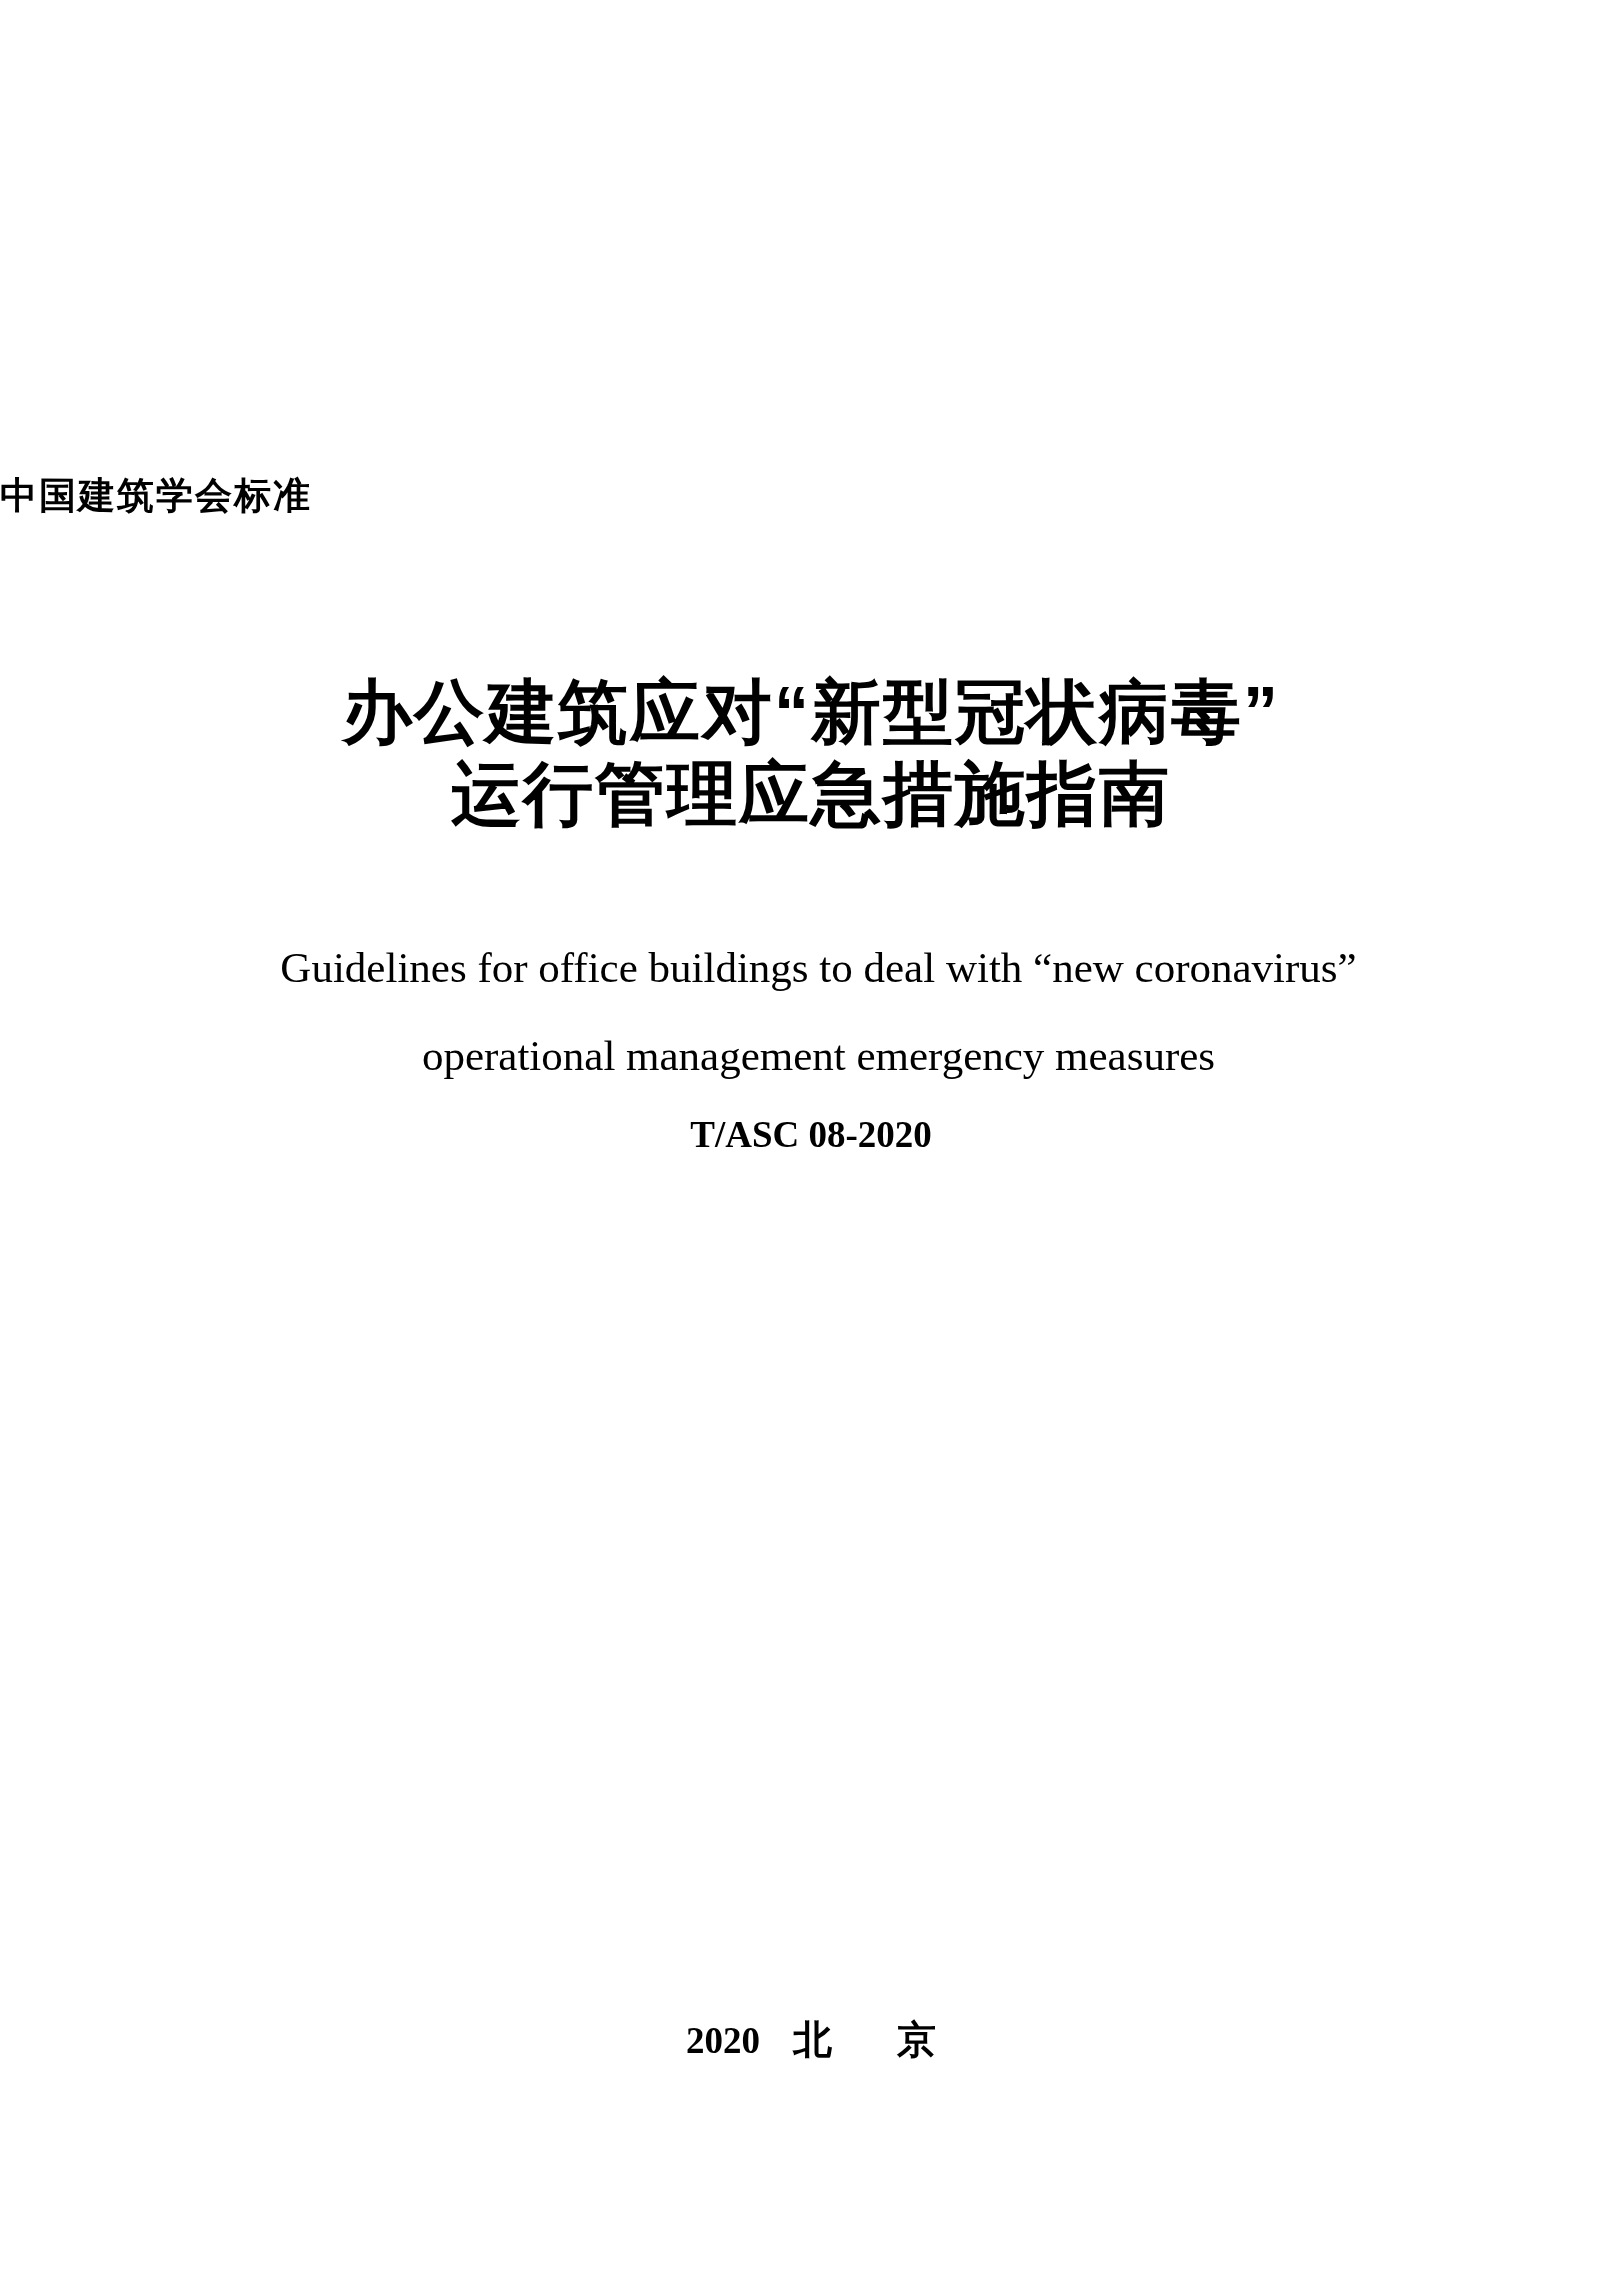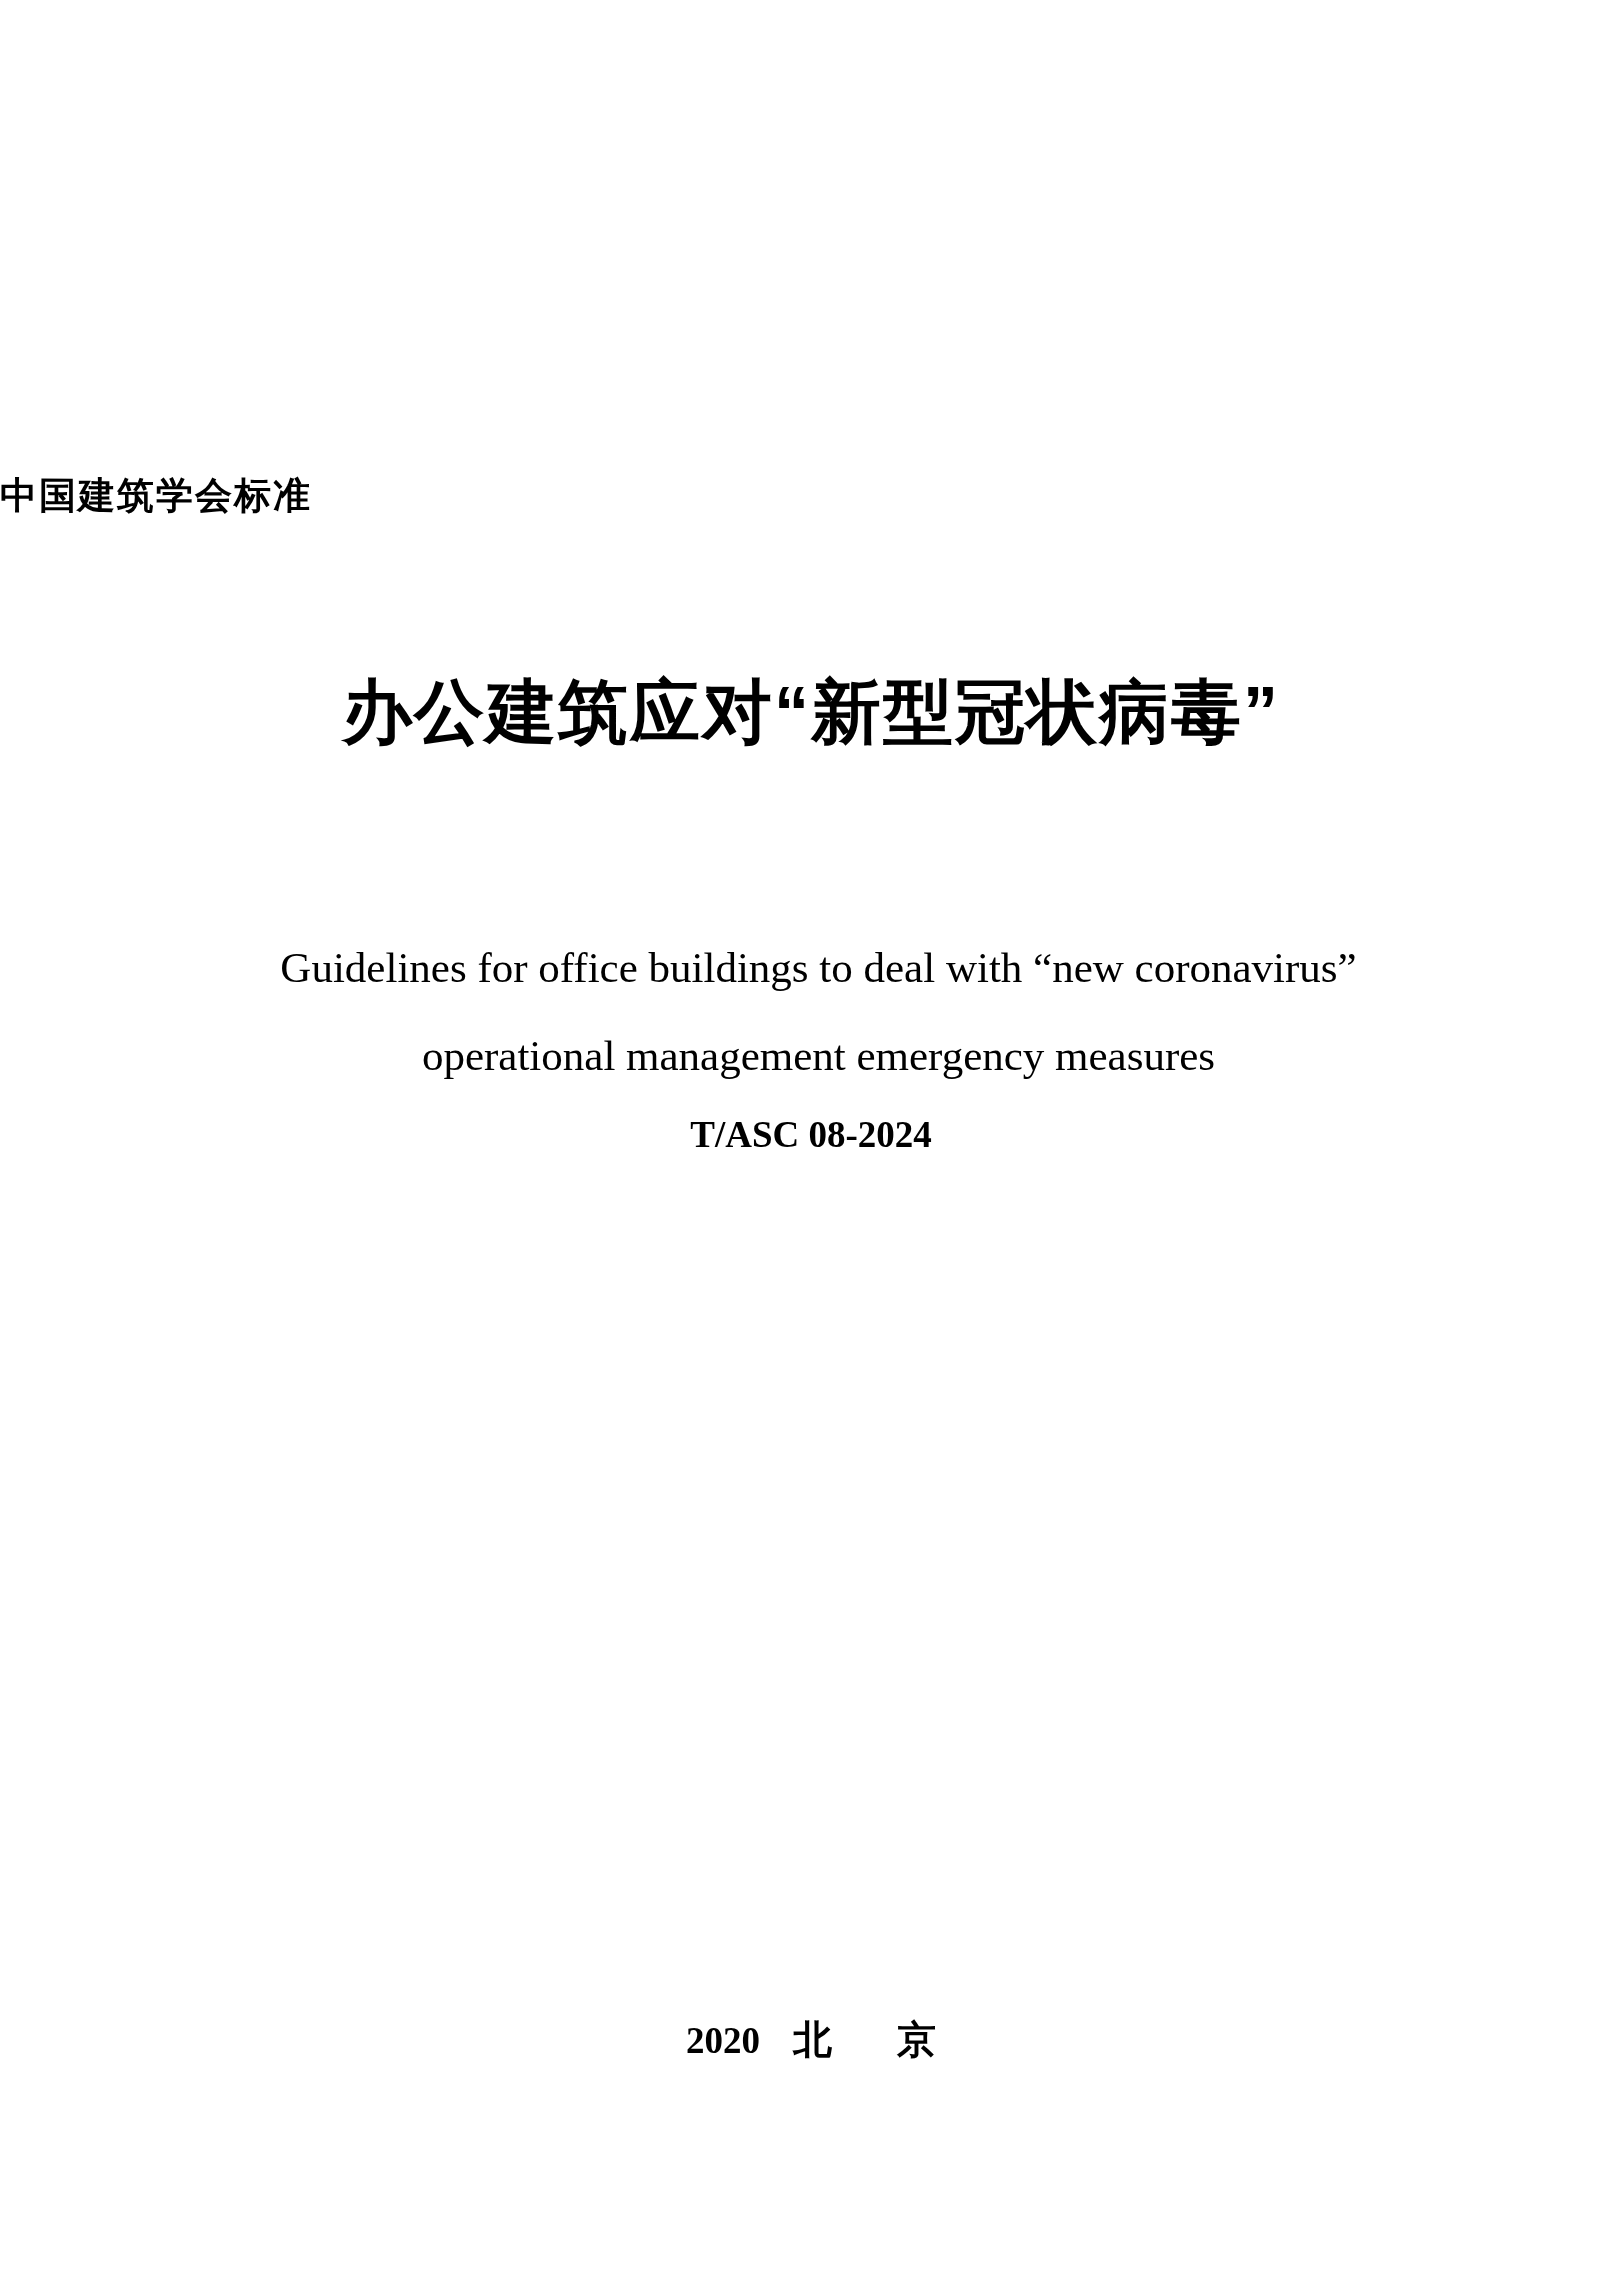--- a/index.html
+++ b/index.html
@@ -97,28 +97,29 @@
 </style>
 </head>
 <body>
 
 <div class="page">
 
   <div class="org-label cn-hei">中国建筑学会标准</div>
 
   <div class="title-cn cn-hei">
     <div>办公建筑应对“新型冠状病毒”</div>
+    <div>运行管理应急措施指南</div>
   </div>
 
   <div class="title-en latin-serif">
     <div class="en-line">Guidelines for office buildings to deal with “new coronavirus”</div>
     <div class="en-line">operational management emergency measures</div>
   </div>
 
-  <div class="std-num latin-serif">T/ASC 08-2024</div>
+  <div class="std-num latin-serif">T/ASC 08-2020</div>
 
 
   <div class="footer-line">
     <span class="footer-year">2020</span><span class="footer-city-1 cn-hei">北</span><span class="footer-city-2 cn-hei">京</span>
   </div>
 
 </div>
 
 
 </body></html>

